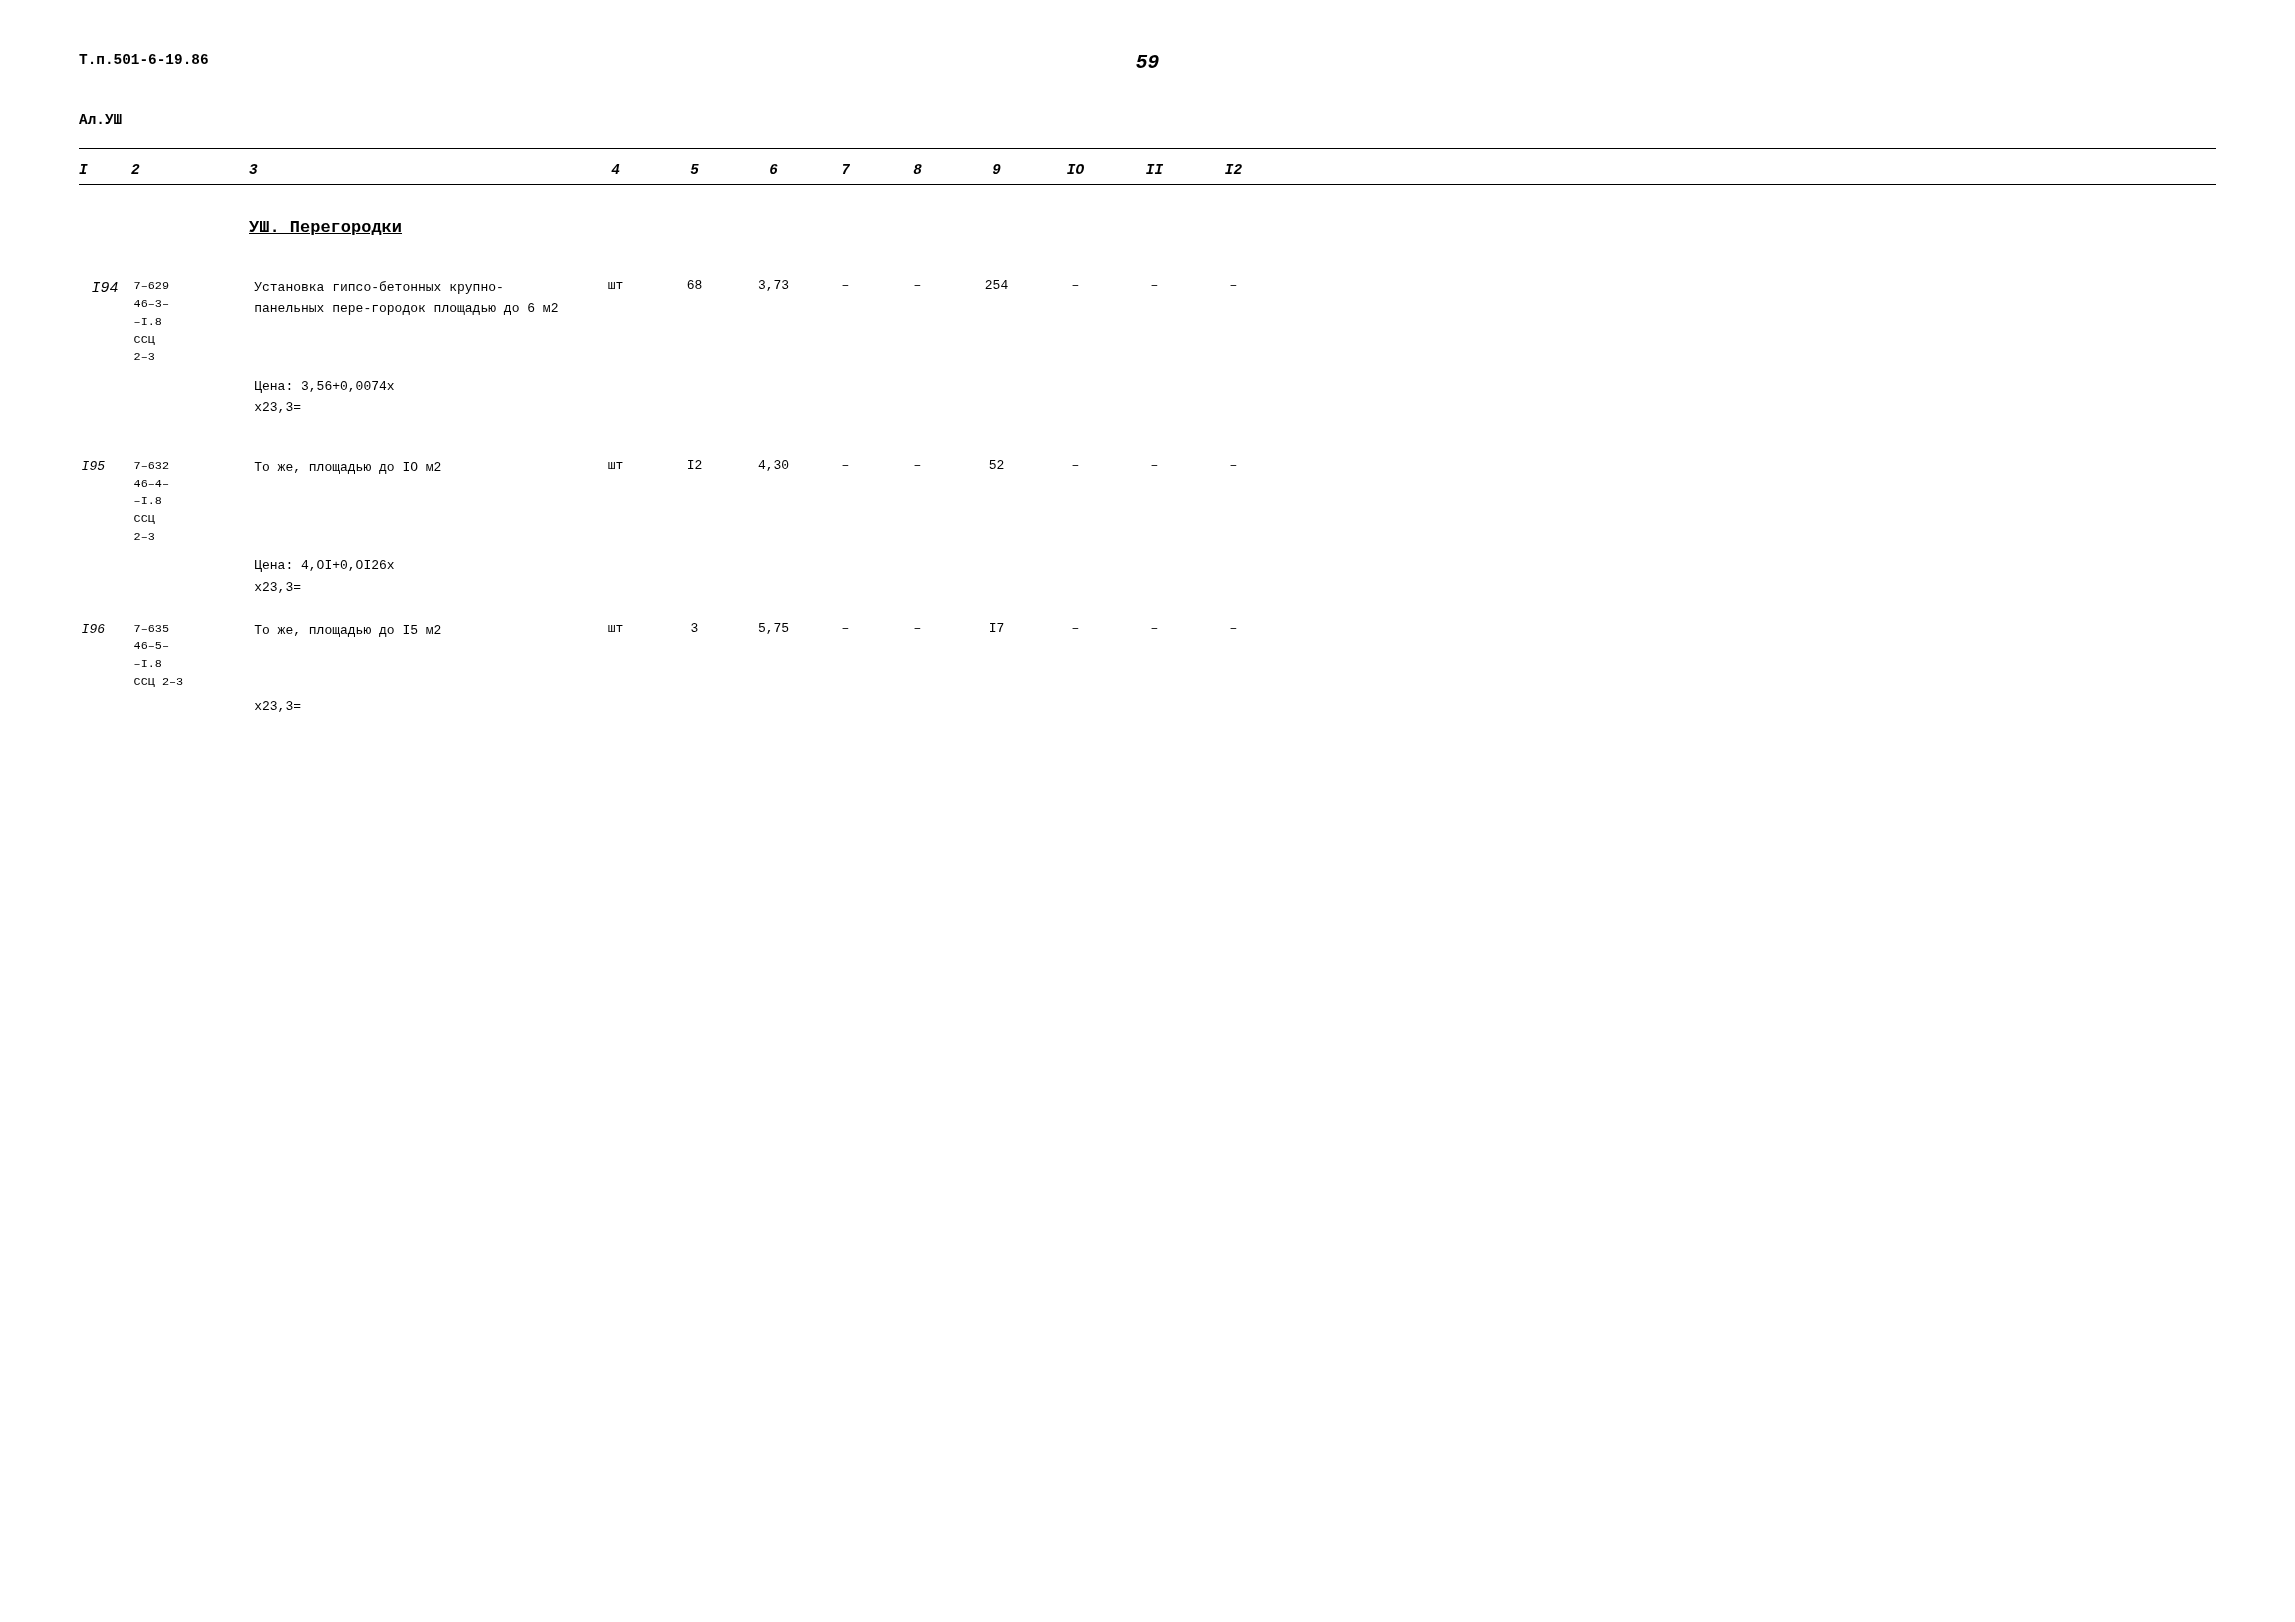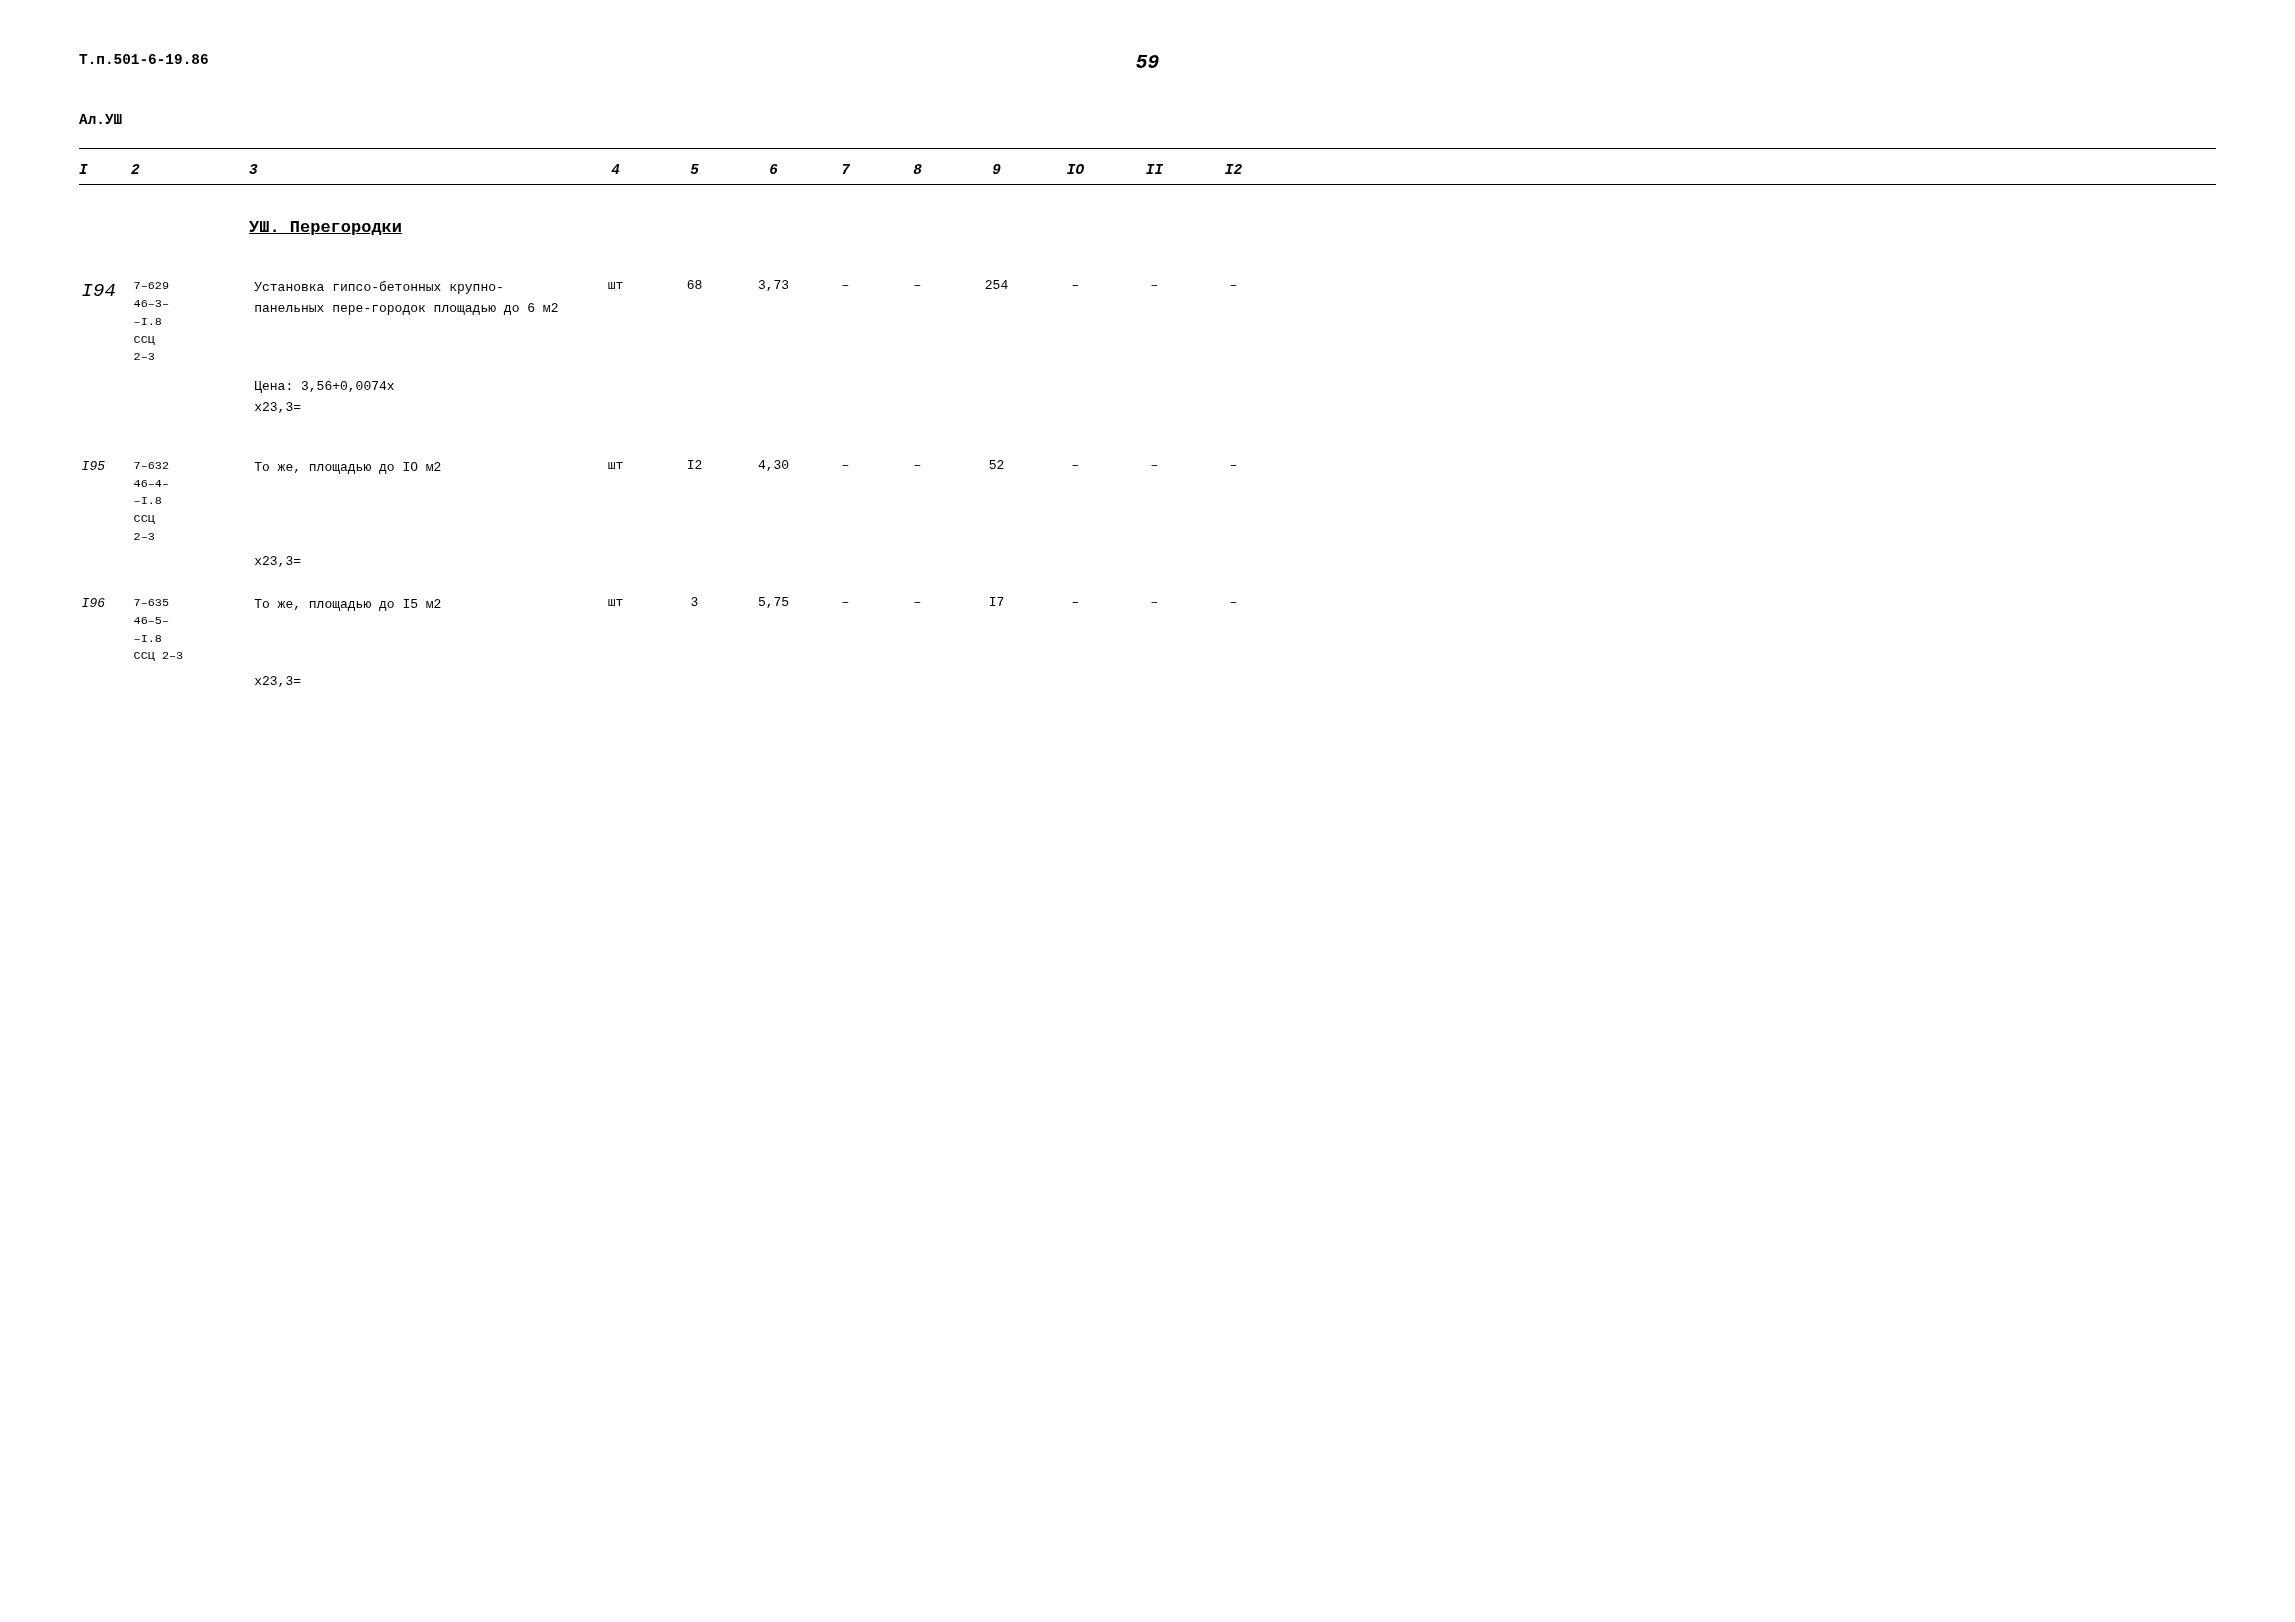--- a/index.html
+++ b/index.html
@@ -150,21 +150,21 @@
   <div class="col-header">9</div>
   <div class="col-header">IO</div>
   <div class="col-header">II</div>
   <div class="col-header">I2</div>
 </div>
 
 <div class="section-title" style="padding-left: 0; margin-left: 170px; margin-bottom: 19.6px; text-decoration: underline; font-size: 17px; font-weight: bold;">УШ. Перегородки</div>
 
 <div class="row-group" style="margin-bottom: 39px;">
   <div class="main-row">
-    <div class="row-num" style="font-style: italic; font-size: 19px; padding-top: 3.9px;">I94</div>
+    <div class="row-num" style="font-style: italic; font-size: 15px; padding-top: 3.9px; text-align: center;">I94</div>
     <div class="code-cell" style="font-size: 11.8px; line-height: 1.5; white-space: pre;">7–629
 46–3–
 –I.8
 ССЦ
 2–3</div>
     <div class="desc-cell" style="font-size: 13px; line-height: 1.6;">Установка гипсо-бетонных крупно-панельных пере-городок площадью до 6 м2</div>
     <div class="value-cell">шт</div>
     <div class="value-cell">68</div>
     <div class="value-cell">3,73</div>
     <div class="value-cell dash">–</div>
@@ -198,20 +198,25 @@
     <div class="value-cell">шт</div>
     <div class="value-cell">I2</div>
     <div class="value-cell">4,30</div>
     <div class="value-cell dash">–</div>
     <div class="value-cell dash">–</div>
     <div class="value-cell">52</div>
     <div class="value-cell dash">–</div>
     <div class="value-cell dash">–</div>
     <div class="value-cell dash">–</div>
   </div>
+  <div style="display: grid; grid-template-columns: 52px 118px 327px; margin-top: 7.9px;">
+    <div></div>
+    <div></div>
+    <div style="font-size: 13px; padding: 1.3px 5.2px;">Цена: 4,OI+0,OI26х</div>
+  </div>
   <div style="display: grid; grid-template-columns: 52px 118px 327px; margin-top: 3.9px;">
     <div></div>
     <div></div>
     <div style="font-size: 13px; padding: 1.3px 5.2px;">х23,3=</div>
   </div>
 </div>
 
 <div class="row-group" style="margin-bottom: 39px;">
   <div class="main-row">
     <div class="row-num" style="font-style: italic; font-size: 13px; padding-top: 3.9px;">I96</div>

